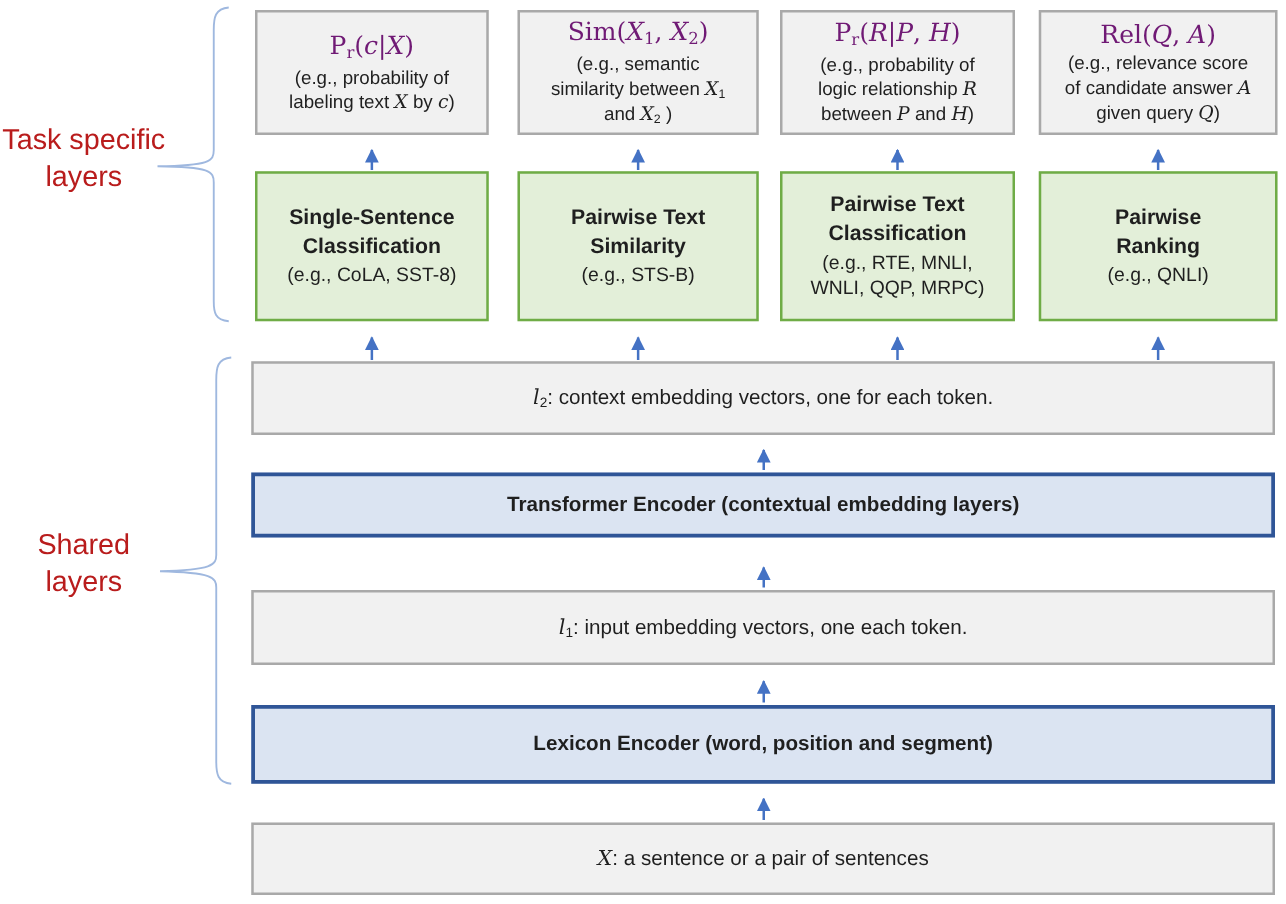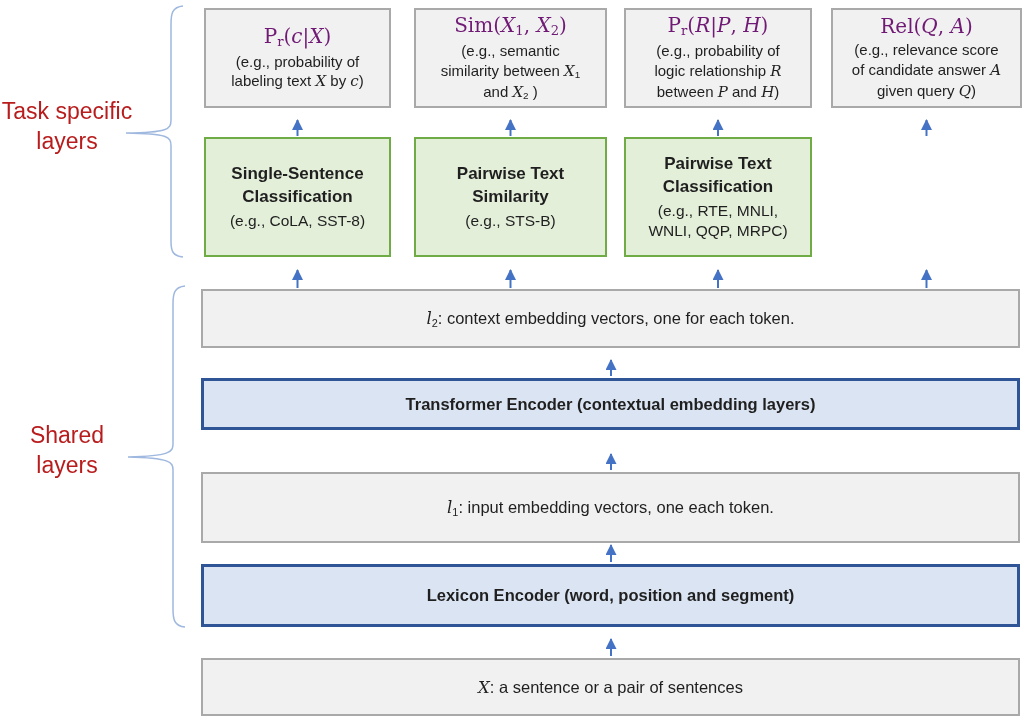--- a/index.html
+++ b/index.html
@@ -83,28 +83,33 @@
     <div class="task-title">Pairwise Text
 Similarity</div>
     <div class="task-note">(e.g., STS-B)</div>
   </div>
   <div class="box green task-box col2">
     <div class="task-title">Pairwise Text
 Classification</div>
     <div class="task-note">(e.g., RTE, MNLI,
 WNLI, QQP, MRPC)</div>
   </div>
+  <div class="box green task-box col3">
+    <div class="task-title">Pairwise
+Ranking</div>
+    <div class="task-note">(e.g., QNLI)</div>
+  </div>
 
   <div class="box gray wide" style="top:289px;height:59px;">
     <div class="wide-label"><span class="mi">l</span><span class="sub">2</span><span>: context embedding vectors, one for each token.</span></div>
   </div>
   <div class="box blue wide" style="top:378px;height:52px;">
     <div class="wide-label enc-label">Transformer Encoder (contextual embedding layers)</div>
   </div>
-  <div class="box gray wide" style="top:472px;height:71px;">
+  <div class="box gray wide" style="top:472px;height:60px;">
     <div class="wide-label"><span class="mi">l</span><span class="sub">1</span><span>: input embedding vectors, one each token.</span></div>
   </div>
   <div class="box blue wide" style="top:564px;height:63px;">
     <div class="wide-label enc-label">Lexicon Encoder (word, position and segment)</div>
   </div>
   <div class="box gray wide" style="top:658px;height:58px;">
     <div class="wide-label"><span class="mi">X</span><span>: a sentence or a pair of sentences</span></div>
   </div>
 
   <svg id="overlay" viewBox="0 0 1029 723" xmlns="http://www.w3.org/2000/svg">

